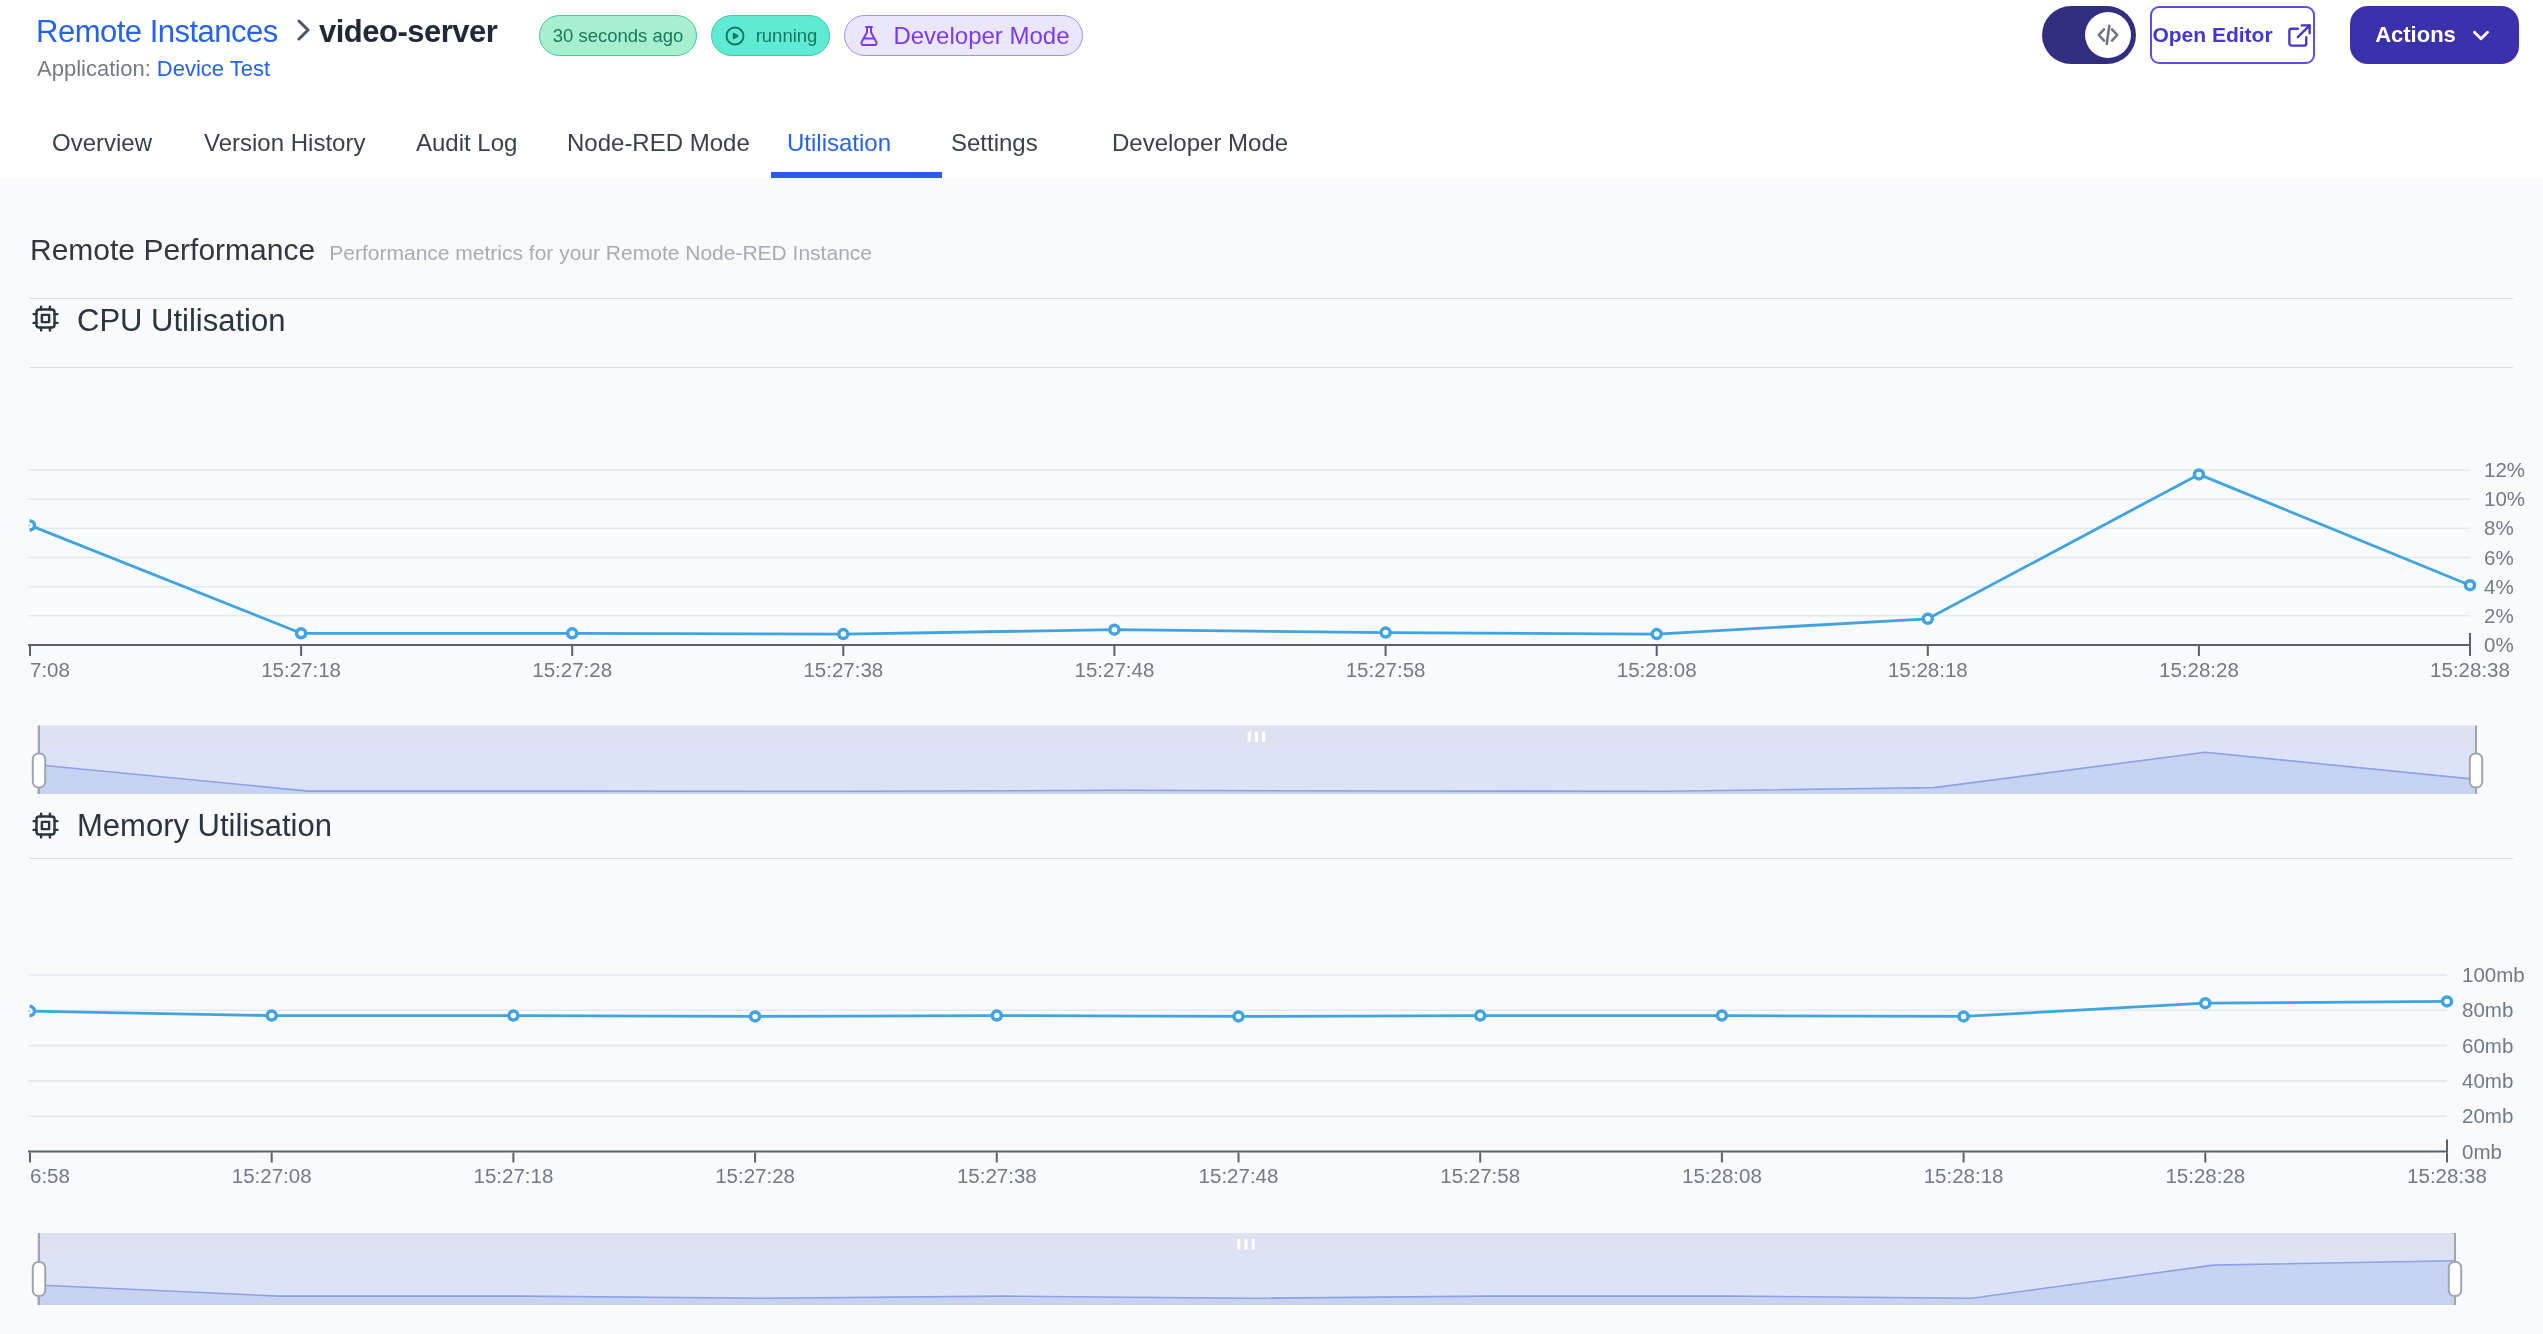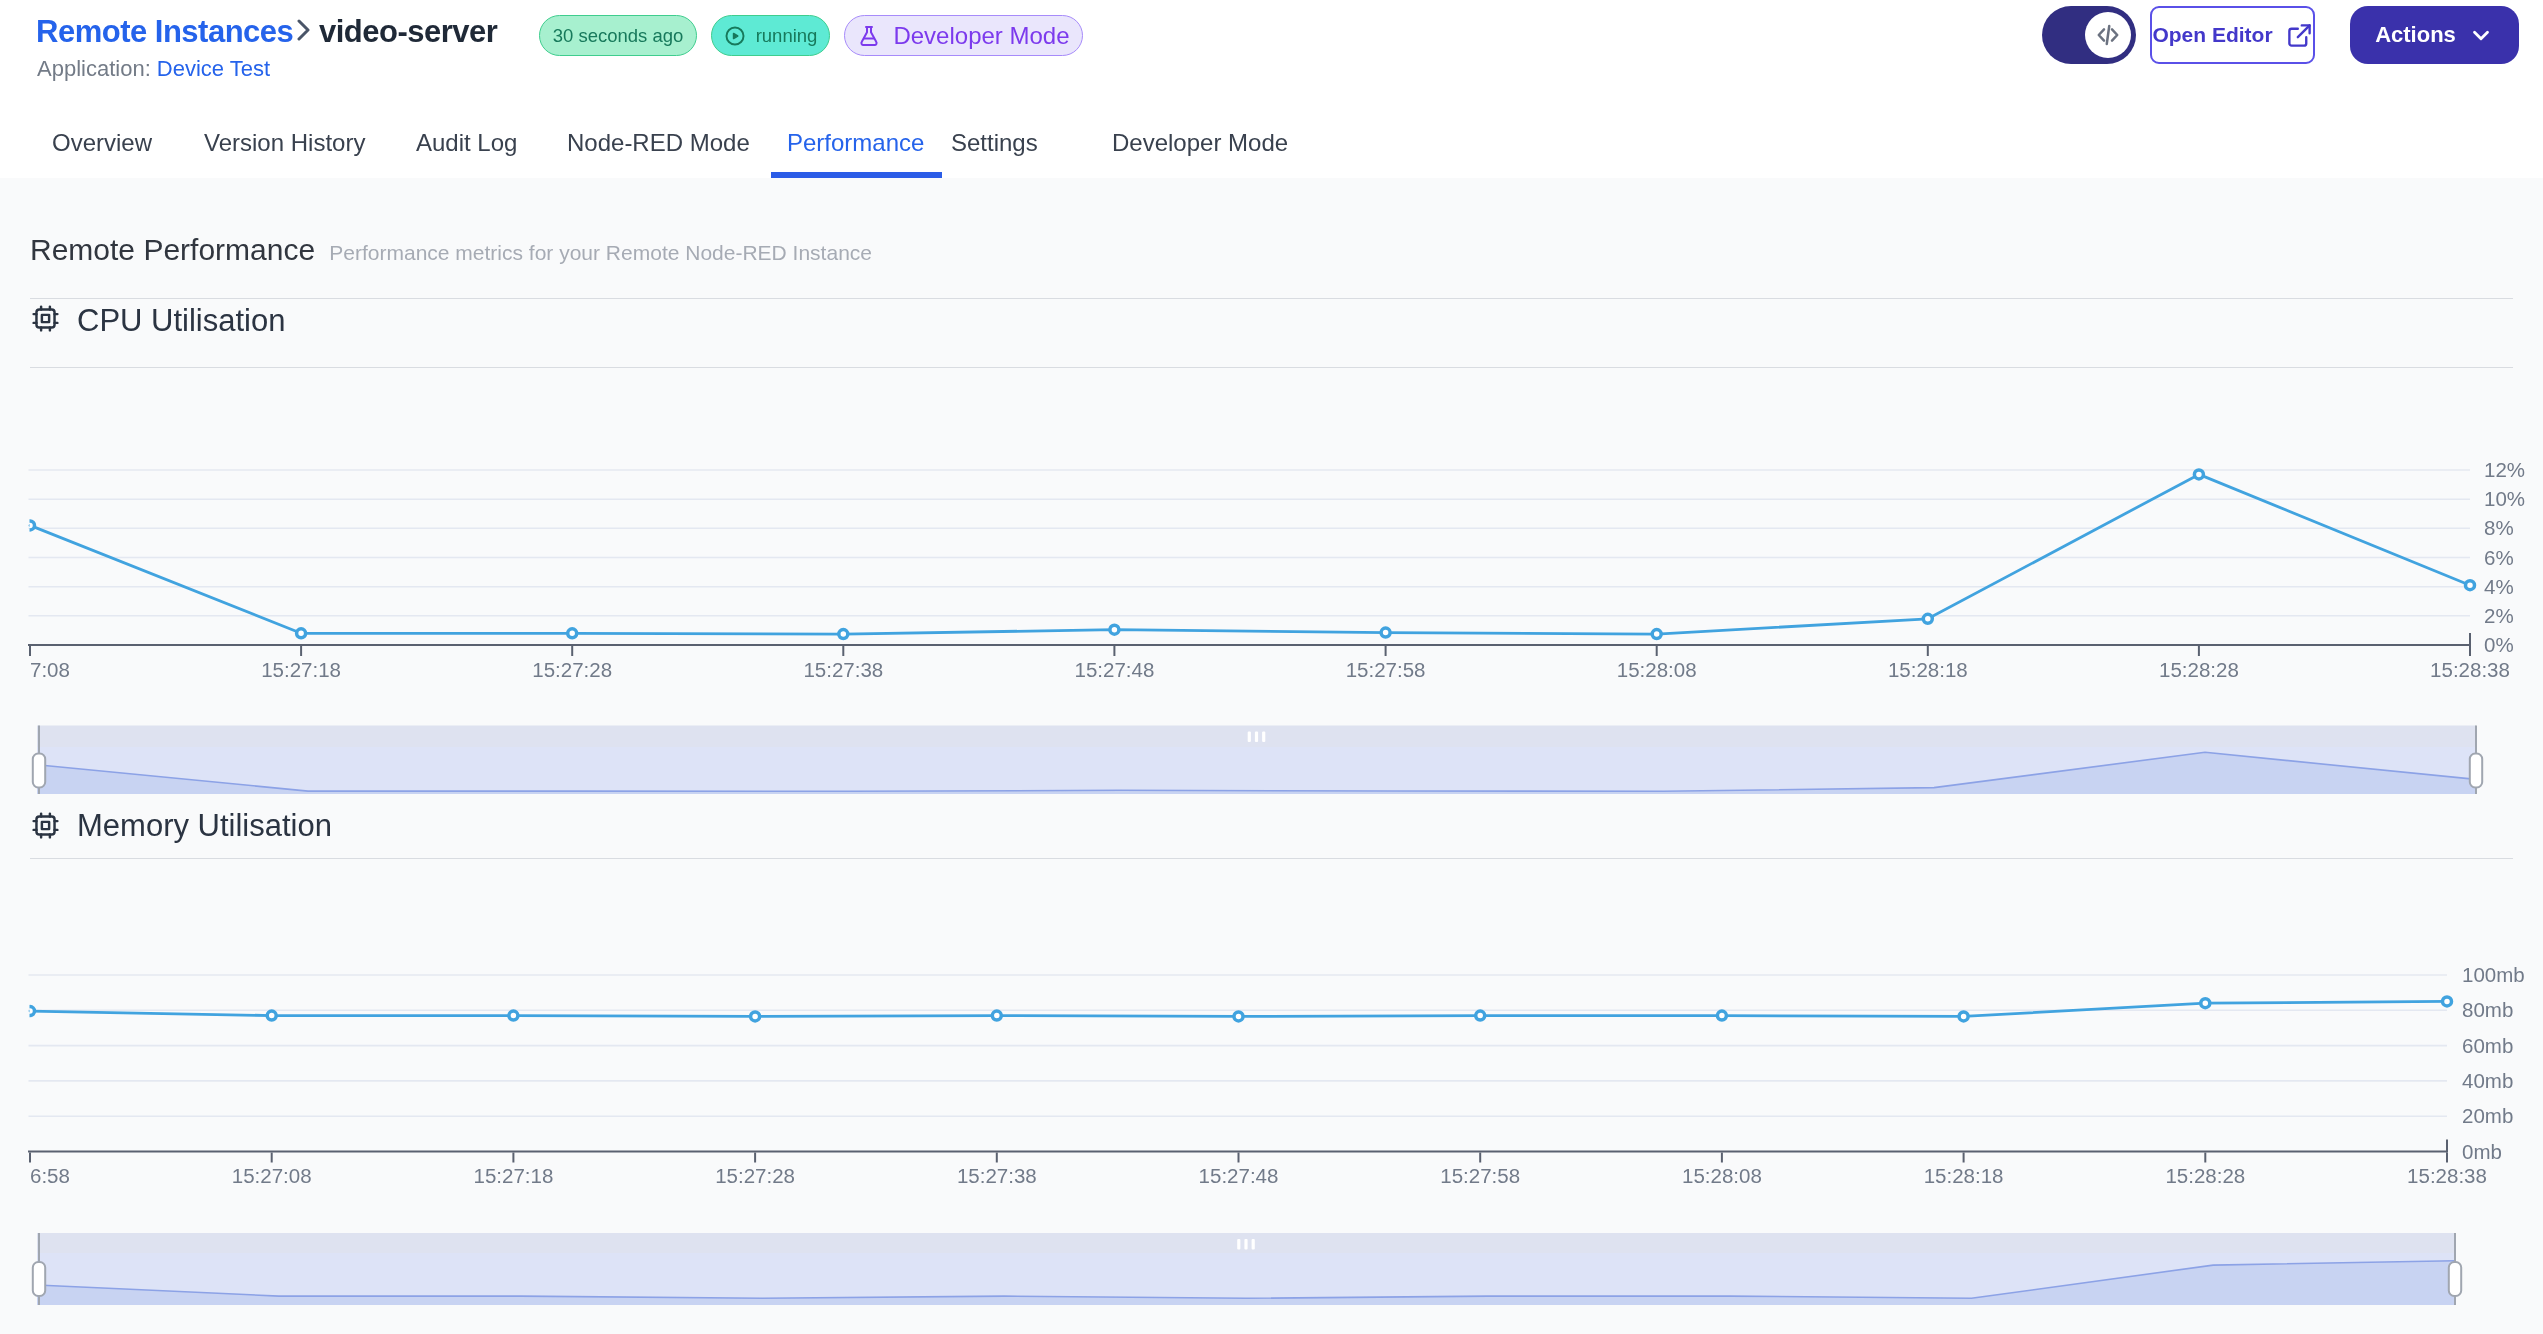--- a/index.html
+++ b/index.html
@@ -5,21 +5,21 @@
 .abs { position:absolute; }
 #page { position:relative; width:2543px; height:1334px; }
 #content { position:absolute; left:0; top:178px; width:2543px; height:1156px; background:#f9fafb; }
 .badge { position:absolute; top:7px; height:41px; border-radius:21px; display:flex; align-items:center; justify-content:center; gap:10px; font-size:18.5px;margin-top:8px; }
 .hdivider { position:absolute; left:30px; width:2483px; height:1px; background:#d9dce1; }
 .sect-title { position:absolute; font-size:31px; color:#2b3442; }
 </style></head>
 <body>
 <div id="page">
 
-  <div class="abs" style="left:36px;top:14px;font-size:31px;letter-spacing:-0.5px;font-weight:bold;color:#2563eb">Remote Instances</div>
+  <div class="abs" style="left:36px;top:14px;font-size:31px;letter-spacing:-0.5px;font-weight:normal;color:#2563eb">Remote Instances</div>
   <svg class="abs" style="left:295px;top:19px" width="18" height="22" viewBox="0 0 18 22" fill="none" stroke="#4a5568" stroke-width="3" stroke-linecap="round" stroke-linejoin="round">
       <path d="M4 2l9 9-9 9"></path>
     </svg>
   <div class="abs" style="left:319px;top:14px;font-size:31px;letter-spacing:-0.5px;font-weight:bold;color:#1f2937">video-server</div>
 
   <div class="badge" style="left:539px;width:158px;background:#a7f0cf;border:1.8px solid #3fcd8e;color:#17795b">30 seconds ago</div>
   <div class="badge" style="left:711px;width:119px;background:#5eead4;border:1.8px solid #3fcd8e;color:#17795b"><svg width="22" height="22" viewBox="0 0 24 24" fill="none" stroke="#17795b" stroke-width="2.1">
         <circle cx="12" cy="12" r="9.3"></circle>
         <path d="M10.4 9.2l4.6 2.8-4.6 2.8z" fill="#17795b" stroke="#17795b" stroke-width="1.6" stroke-linejoin="round"></path>
       </svg>running</div>
@@ -43,21 +43,21 @@
         <path d="M10.5 13.5L21 3"></path>
       </svg></div>
   <div class="abs" style="left:2350px;top:6px;width:169px;height:58px;border-radius:18px;background:#3a31ab;display:flex;align-items:center;justify-content:center;gap:12px;font-size:22px;font-weight:bold;color:#fff">Actions <svg width="26" height="26" viewBox="0 0 24 24" fill="none" stroke="#ffffff" stroke-width="2.6" stroke-linecap="round" stroke-linejoin="round">
         <path d="M6 9.5l6 6 6-6"></path>
       </svg></div>
 
   <div class="abs" style="left:52px;top:129px;font-size:24px;color:#39414e">Overview</div>
   <div class="abs" style="left:204px;top:129px;font-size:24px;color:#39414e">Version History</div>
   <div class="abs" style="left:416px;top:129px;font-size:24px;color:#39414e">Audit Log</div>
   <div class="abs" style="left:567px;top:129px;font-size:24px;color:#39414e">Node-RED Mode</div>
-  <div class="abs" style="left:787px;top:129px;font-size:24px;color:#2563eb">Performance</div>
+  <div class="abs" style="left:787px;top:129px;font-size:24px;color:#2563eb">Utilisation</div>
   <div class="abs" style="left:951px;top:129px;font-size:24px;color:#39414e">Settings</div>
   <div class="abs" style="left:1112px;top:129px;font-size:24px;color:#39414e">Developer Mode</div>
   <div class="abs" style="left:771px;top:172px;width:171px;height:6px;background:#2b5ce7"></div>
 
   <div id="content"></div>
   <div class="abs" style="left:30px;top:233px;font-size:30px;color:#31363f">Remote Performance <span style="font-size:21px;color:#a6abb4">&nbsp;Performance metrics for your Remote Node-RED Instance</span></div>
   <div class="hdivider" style="top:298px"></div>
   <svg style="position:absolute;left:30px;top:303px" width="31" height="31" viewBox="0 0 24 24" fill="none" stroke="#2b3442" stroke-width="1.9" stroke-linecap="round" stroke-linejoin="round">
 <rect x="5" y="5" width="14" height="14" rx="2.2"></rect>
 <rect x="9.2" y="9.2" width="5.6" height="5.6"></rect>

